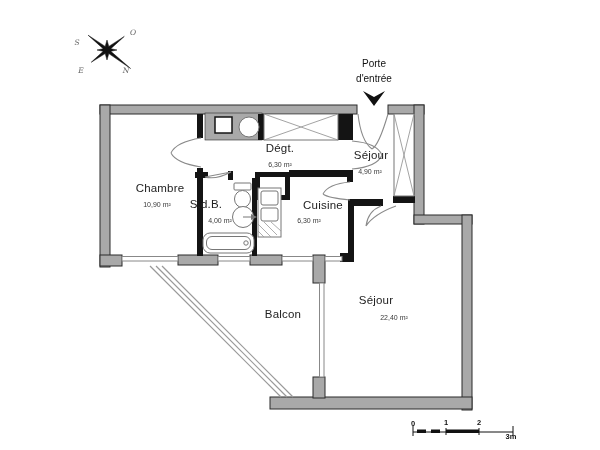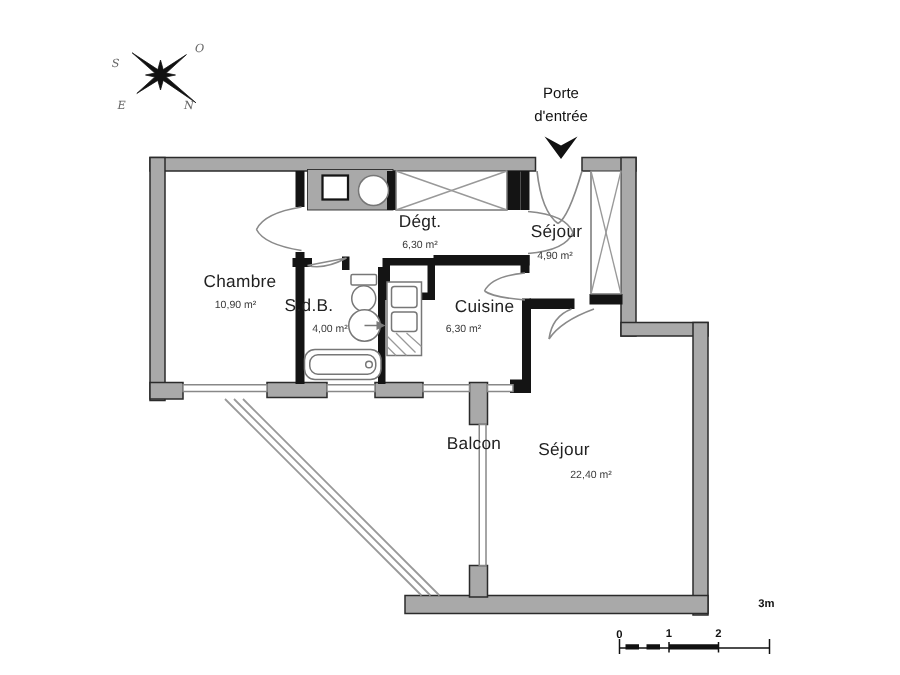--- a/index.html
+++ b/index.html
@@ -158,24 +158,24 @@
 
   <div class="lbl" style="left:311px;top:205px;margin-left:12px;">Cuisine</div>
   <div class="area" style="left:309px;top:220px;">6,30 m²</div>
 
   <div class="lbl" style="left:371px;top:155px;">Séjour</div>
   <div class="area" style="left:370px;top:171px;">4,90 m²</div>
 
   <div class="lbl" style="left:376px;top:300px;">Séjour</div>
   <div class="area" style="left:394px;top:317px;">22,40 m²</div>
 
-  <div class="lbl" style="left:283px;top:296px;margin-left:33px;">Balcon</div>
+  <div class="lbl" style="left:283px;top:314px;">Balcon</div>
 
   <div class="compass-letter" style="left:77px;top:42px;">S</div>
   <div class="compass-letter" style="left:133px;top:32px;">O</div>
   <div class="compass-letter" style="left:81px;top:70px;">E</div>
   <div class="compass-letter" style="left:126px;top:70px;">N</div>
 
   <div class="scale-num" style="left:413px;top:423px;">0</div>
   <div class="scale-num" style="left:446px;top:422px;">1</div>
   <div class="scale-num" style="left:479px;top:422px;">2</div>
-  <div class="scale-num" style="left:511px;top:402px;">3m</div>
+  <div class="scale-num" style="left:511px;top:436px;">3m</div>
 </div>
 
 </body></html>

